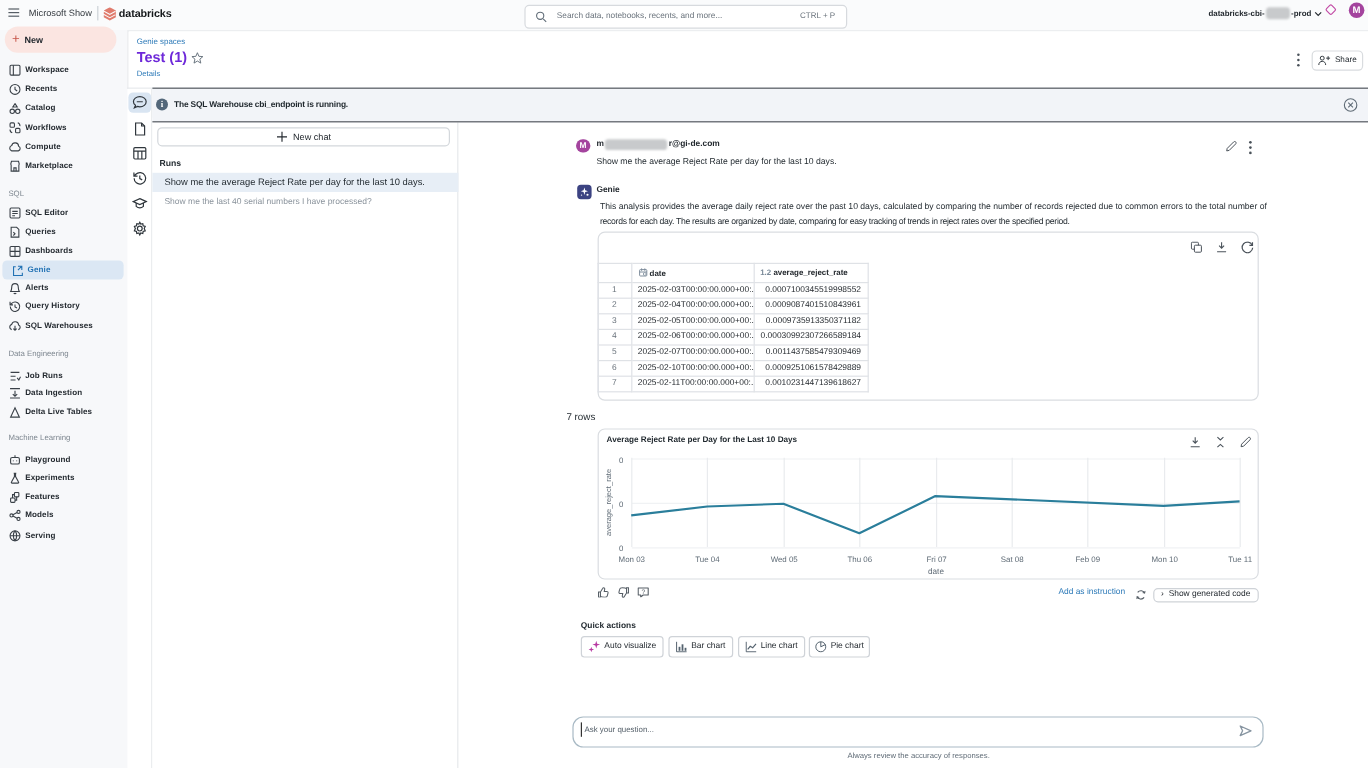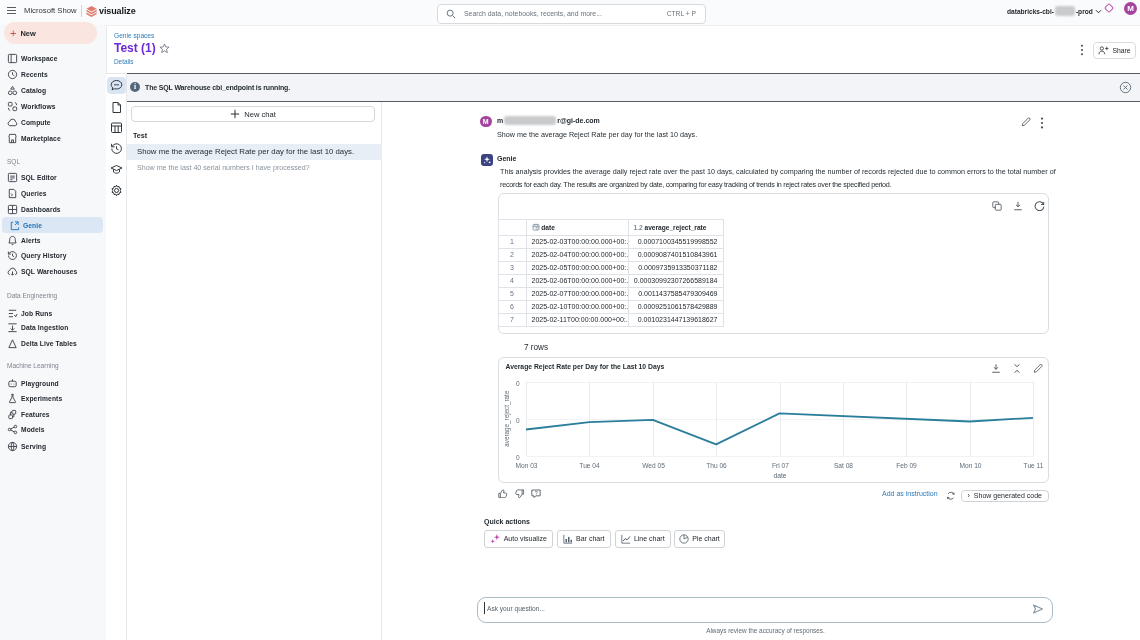--- a/index.html
+++ b/index.html
@@ -69,21 +69,21 @@
 
 #tbox { position:absolute; left:497.5px; top:192.5px; width:551px; height:141.5px; border:1px solid #dadde1; border-radius:6px; background:#fff; }
 #tbox-icons { position:absolute; left:991.5px; top:201px; display:flex; gap:11px; }
 #rtable { position:absolute; left:497.5px; top:219px; border-collapse:collapse; font-size:7px; color:#24292e; table-layout:fixed; width:225px; }
 #rtable th, #rtable td { border:1px solid #dfe2e6; font-weight:normal; padding:0 5px; height:13.04px; white-space:nowrap; overflow:hidden; }
 #rtable th { height:15.5px; font-weight:bold; text-align:left; font-size:6.6px; }
 #rtable .num { width:28px; text-align:center; color:#6a737c; }
 #rtable .datec { width:102px; }
 #rtable .valc { width:95px; text-align:right; }
 #rtable th.valc { text-align:left; }
-#rowcount { position:absolute; left:524px; top:343px; font-size:8.2px; color:#1f272d; }
+#rowcount { position:absolute; left:472px; top:343px; font-size:8.2px; color:#1f272d; }
 
 #cbox { position:absolute; left:497.5px; top:356.5px; width:551px; height:126px; border:1px solid #dadde1; border-radius:6px; background:#fff; }
 #ctitle { position:absolute; left:505.5px; top:363px; font-size:6.8px; font-weight:bold; color:#1f272d; }
 #cbox-icons { position:absolute; left:991px; top:363px; display:flex; gap:11px; }
 #chart { position:absolute; left:497.5px; top:356.5px; }
 
 #fb-icons { position:absolute; left:498px; top:488.5px; display:flex; gap:7px; }
 #addinstr { position:absolute; left:882px; top:490px; font-size:7px; color:#2d7ab8; }
 #refresh2 { position:absolute; left:946px; top:491px; }
 #showcode { position:absolute; left:961px; top:489.5px; width:87.5px; height:12.5px; border:1px solid #cfd3d8; border-radius:4px; background:#fff; display:flex; align-items:center; justify-content:center; font-size:7px; color:#23292f; }
@@ -106,21 +106,21 @@
       <div></div>
       <div></div>
     </div>
   <div id="msazure">Microsoft Show</div>
   <div id="tb-div"></div>
   <div id="dblogo">
     <svg width="11" height="12" viewBox="0 0 24 26">
         <path fill="#d95b49" d="M12 0 1 6l11 6 9.2-5L23 8.1 12 14 1 8v4l11 6 9.2-5 1.8 1.1L12 20 1 14v4l11 6 11-6V6z" opacity="0.8"></path>
       </svg>
   </div>
-  <div id="dbname">visualize</div>
+  <div id="dbname">databricks</div>
   <div id="search">
     <svg width="10" height="10" viewBox="0 0 12 12" style="margin-left:8px">
         <circle cx="5" cy="5" r="3.6" fill="none" stroke="#5f6b76" stroke-width="1.1"></circle>
         <path d="M8 8 L11 11" stroke="#5f6b76" stroke-width="1.1"></path>
       </svg>
     <div class="ph">Search data, notebooks, recents, and more...</div>
     <div class="ctrl">CTRL + P</div>
   </div>
   <div id="wsname">databricks-cbi-<span class="blur"></span>-prod&nbsp;<svg width="7" height="5" viewBox="0 0 8 6">
         <path d="M1 1.5 L4 4.5 L7 1.5" fill="none" stroke="#23292f" stroke-width="1.2"></path>
@@ -364,21 +364,21 @@
         <circle cx="7" cy="7" r="5.6" fill="none" stroke="#5f6b76" stroke-width="1"></circle>
         <path d="M4.9 4.9 L9.1 9.1 M9.1 4.9 L4.9 9.1" stroke="#5f6b76" stroke-width="1"></path>
       </svg>
     </div>
 </div>
 
 <div id="chatpanel"></div>
 <div id="newchat"><svg width="10" height="10" viewBox="0 0 12 12" style="margin-right:4px">
       <path d="M6 1 V11 M1 6 H11" stroke="#23292f" stroke-width="1.15"></path>
     </svg>New chat</div>
-<div id="today">Test</div>
+<div id="today">Runs</div>
 <div id="chatitem1">
     <span>Show me the average Reject Rate per day for the last 10 days.</span>
   </div>
 <div id="chatitem2">Show me the last 40 serial numbers I have processed?</div>
 
 <div id="uavatar">M</div>
 <div id="uemail">m<span class="blur"></span>r@gi-de.com</div>
 <div id="umsg">Show me the average Reject Rate per day for the last 10 days.</div>
 <div id="upencil">
     <svg width="10" height="10" viewBox="0 0 12 12">

